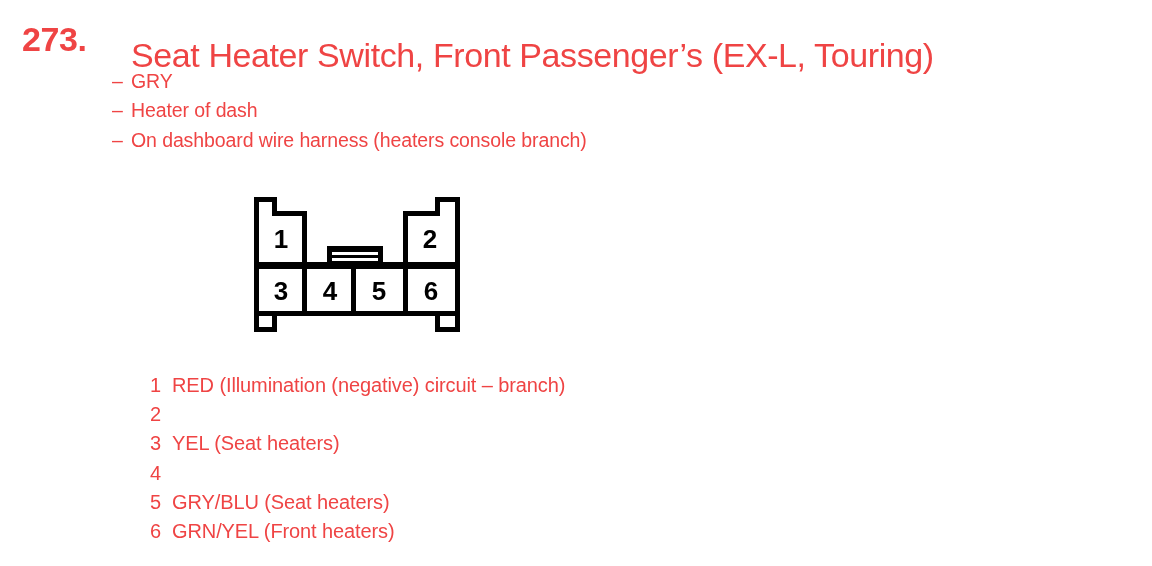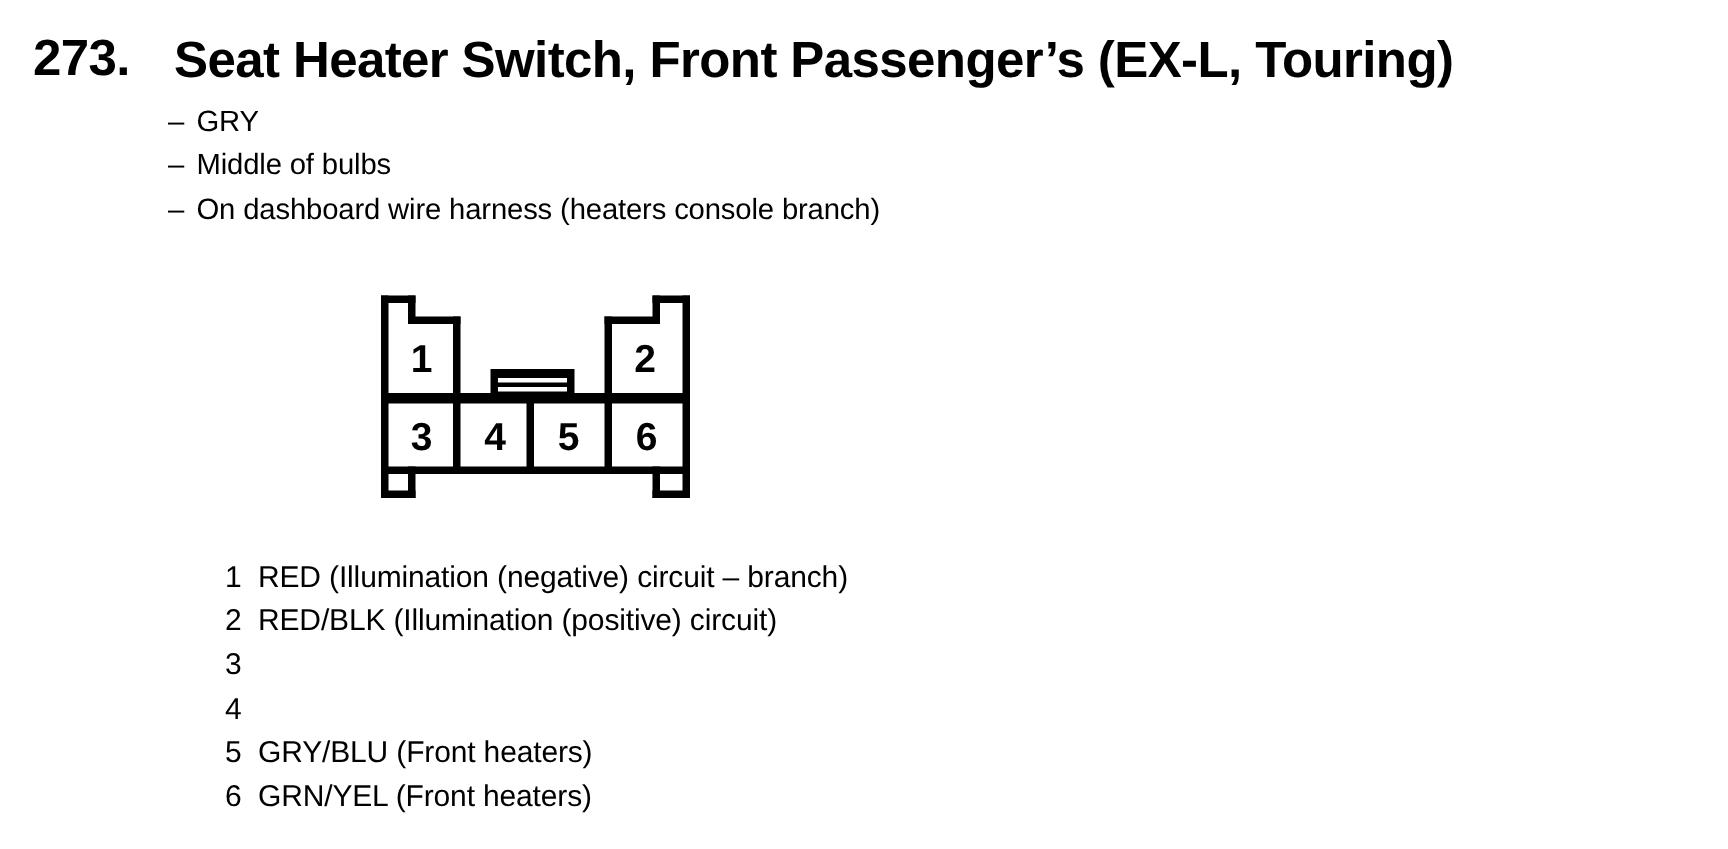--- a/index.html
+++ b/index.html
@@ -1,38 +1,38 @@
 <!DOCTYPE html>
 <html><head>
 <meta charset="utf-8">
 <style>
   html, body { margin: 0; padding: 0; background: #ffffff; }
   .page {
     position: relative;
     width: 1020px;
     height: 566px;
     background: #ffffff;
-    color: #000000;
+    color: #ef4444;
     font-family: "Liberation Sans", sans-serif;
     overflow: hidden;
     border-radius: 18px;
   }
   
   .heading {
     position: absolute;
     left: 22px;
     top: 20px;
     font-size: 34px;
     font-weight: bold;
     letter-spacing: -0.4px;
     white-space: nowrap;
     display: flex;
   }
   .heading .num { display: inline-block; width: 93px; }
-  .heading h1 { margin: 1px; font-size: inherit; font-weight: bold; display: inline; }
+  .heading h1 { margin: 16px; font-size: inherit; font-weight: normal; display: inline; }
   
   .notes {
     position: absolute;
     left: 112px;
     top: 67px;
     font-size: 19.5px;
     line-height: 29.3px;
     letter-spacing: -0.1px;
   }
   .note-row { display: flex; white-space: nowrap; }
@@ -79,21 +79,21 @@
     <h1>Seat Heater Switch, Front Passenger’s (EX-L, Touring)</h1>
   </div>
 
   <div class="notes">
     <div class="note-row">
       <span class="dash">–</span>
       <span>GRY</span>
     </div>
     <div class="note-row">
       <span class="dash">–</span>
-      <span>Middle of bulbs</span>
+      <span>Heater of dash</span>
     </div>
     <div class="note-row">
       <span class="dash">–</span>
       <span>On dashboard wire harness (heaters console branch)</span>
     </div>
   </div>
 
   <div class="connector-wrap">
     <svg viewBox="252 195 212 140" xmlns="http://www.w3.org/2000/svg">
       <g fill="#000000">
@@ -137,31 +137,31 @@
     </svg>
   </div>
 
   <div class="legend">
     <div class="legend-row">
       <span class="pin-num">1</span>
       <span class="pin-desc">RED (Illumination (negative) circuit – branch)</span>
     </div>
     <div class="legend-row">
       <span class="pin-num">2</span>
-      <span class="pin-desc">RED/BLK (Illumination (positive) circuit)</span>
     </div>
     <div class="legend-row">
       <span class="pin-num">3</span>
+      <span class="pin-desc">YEL (Seat heaters)</span>
     </div>
     <div class="legend-row">
       <span class="pin-num">4</span>
     </div>
     <div class="legend-row">
       <span class="pin-num">5</span>
-      <span class="pin-desc">GRY/BLU (Front heaters)</span>
+      <span class="pin-desc">GRY/BLU (Seat heaters)</span>
     </div>
     <div class="legend-row">
       <span class="pin-num">6</span>
       <span class="pin-desc">GRN/YEL (Front heaters)</span>
     </div>
   </div>
 
 </div>
 
 </body></html>

